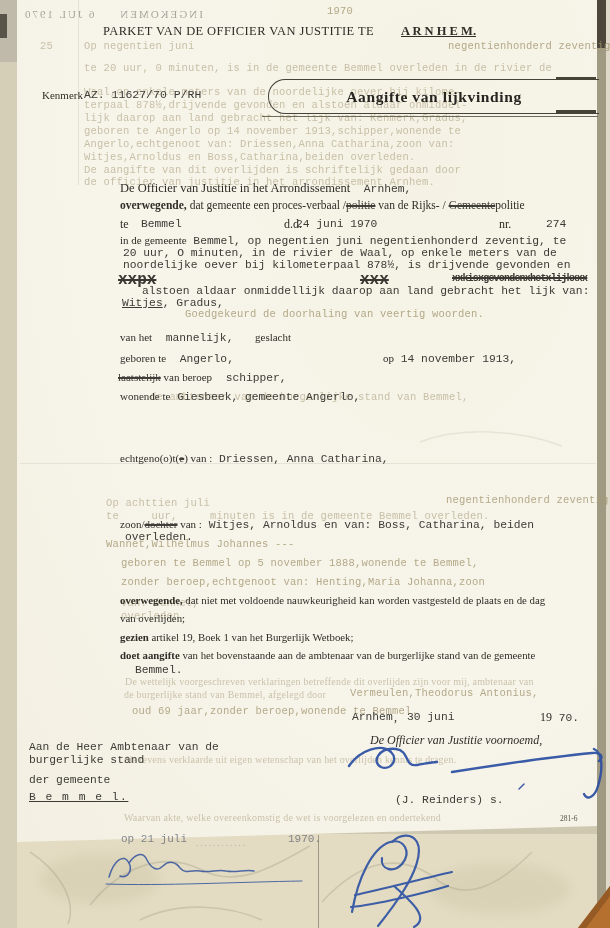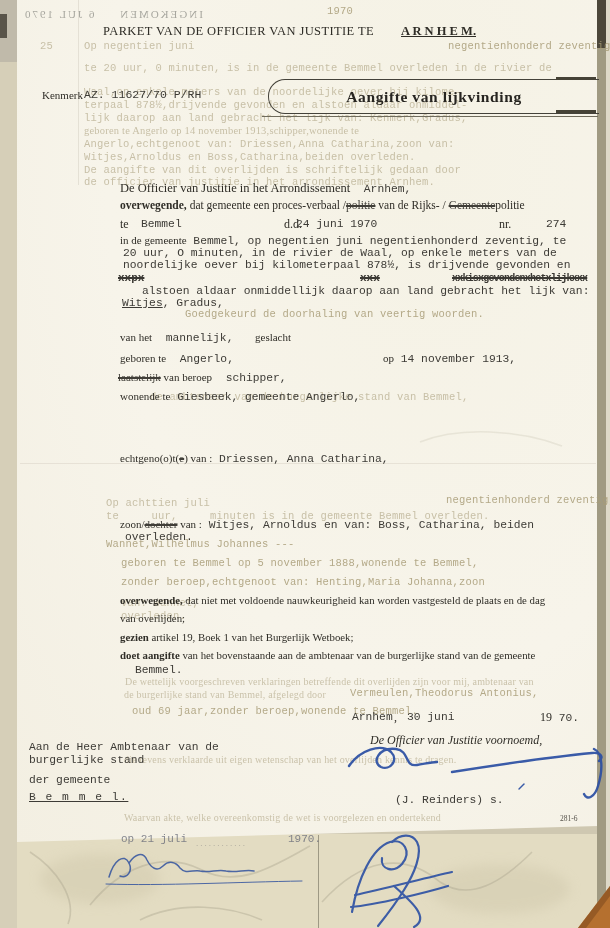--- a/index.html
+++ b/index.html
@@ -45,21 +45,21 @@
 
   
   .line{position:absolute;white-space:pre;font-size:11.5px;color:var(--print-ink,#2f2d27);}
   .seg-p {font-family:"Liberation Serif",serif;font-size:inherit;}
   .seg-pb{font-family:"Liberation Serif",serif;font-size:inherit;font-weight:bold;}
   .seg-px{font-family:"Liberation Serif",serif;font-size:inherit;
           text-decoration:line-through;text-decoration-thickness:2px;color:#403e38;}
   .seg-t {font-family:"Liberation Mono",monospace;font-size:11.3px;color:var(--type-ink,#3d3b36);}
   .seg-tu{font-family:"Liberation Mono",monospace;font-size:11.3px;color:var(--type-ink,#3d3b36);
           text-decoration:underline;}
-  .seg-tx{font-family:"Liberation Mono",monospace;font-size:11px;font-weight:bold;color:#3a3833;
+  .seg-tx{font-family:"Liberation Mono",monospace;font-size:16px;font-weight:bold;color:#3a3833;
           text-decoration:line-through;text-decoration-thickness:2px;}
   .seg-ts{font-family:"Liberation Mono",monospace;font-size:10px;letter-spacing:-.8px;font-weight:bold;
           color:#3a3833;text-decoration:line-through;text-decoration-thickness:2px;}
 
   
   .bleed{position:absolute;font-family:"Liberation Mono",monospace;font-size:10.5px;
          color:var(--bleed-ink,#b4aa8b);opacity:.7;white-space:pre;letter-spacing:.2px;}
   .bleed.b{color:#a89c77;opacity:.85;}
   .bleed.s{font-family:"Liberation Serif",serif;color:#bfb69b;font-size:10px;opacity:.8;}
   .bleed.m{transform:scaleX(-1);transform-origin:center;font-family:"Liberation Serif",serif;
@@ -103,21 +103,21 @@
   <div class="fold-line"></div>
 
   <div id="bleed-layer">
       <span class="bleed" style="left: 40px; top: 40px;">25</span>
       <span class="bleed" style="left: 84px; top: 40px;">Op negentien juni</span>
       <span class="bleed b" style="left: 448px; top: 40px;">negentienhonderd zeventig,</span>
       <span class="bleed" style="left: 84px; top: 62px;">te 20 uur, 0 minuten, is in de gemeente Bemmel overleden in de rivier de</span>
       <span class="bleed" style="left: 84px; top: 86px;">Waal,op enkele meters van de noordelijke oever bij kilome-</span>
       <span class="bleed" style="left: 84px; top: 99px;">terpaal 878½,drijvende gevonden en alstoen aldaar onmiddel-</span>
       <span class="bleed" style="left: 84px; top: 112px;">lijk daarop aan land gebracht het lijk van: Kenmerk,Gradus,</span>
-      <span class="bleed" style="left: 84px; top: 125px; font-family: Liberation Serif, serif;">geboren te Angerlo op 14 november 1913,schipper,wonende te</span>
+      <span class="bleed" style="left: 84px; top: 125px;">geboren te Angerlo op 14 november 1913,schipper,wonende te</span>
       <span class="bleed" style="left: 84px; top: 138px;">Angerlo,echtgenoot van: Driessen,Anna Catharina,zoon van:</span>
       <span class="bleed" style="left: 84px; top: 151px;">Witjes,Arnoldus en Boss,Catharina,beiden overleden.</span>
       <span class="bleed" style="left: 84px; top: 164px;">De aangifte van dit overlijden is schriftelijk gedaan door</span>
       <span class="bleed" style="left: 84px; top: 176px;">de officier van justitie in het arrondissement Arnhem.</span>
       <span class="bleed b" style="left: 185px; top: 308px;">Goedgekeurd de doorhaling van veertig woorden.</span>
       <span class="bleed" style="left: 150px; top: 391px;">de ambtenaar van de burgerlijke stand van Bemmel,</span>
       <span class="bleed" style="left: 106px; top: 497px;">Op achttien juli</span>
       <span class="bleed b" style="left: 446px; top: 494px;">negentienhonderd zeventig,</span>
       <span class="bleed" style="left: 106px; top: 510px;">te     uur,     minuten is in de gemeente Bemmel overleden.</span>
       <span class="bleed b" style="left: 106px; top: 538px;">Wannet,Wilhelmus Johannes ---</span>

